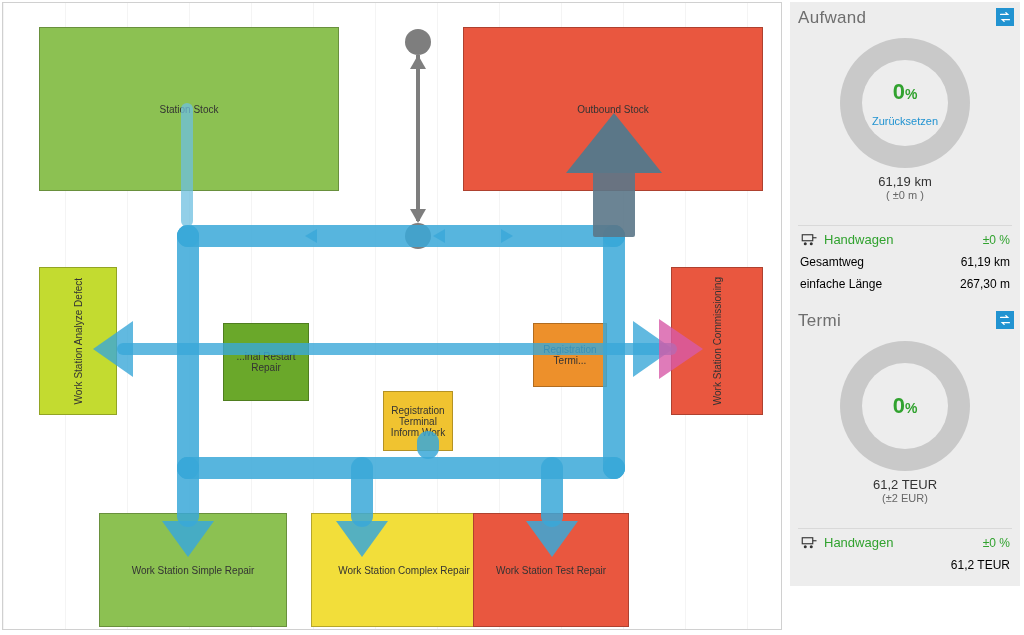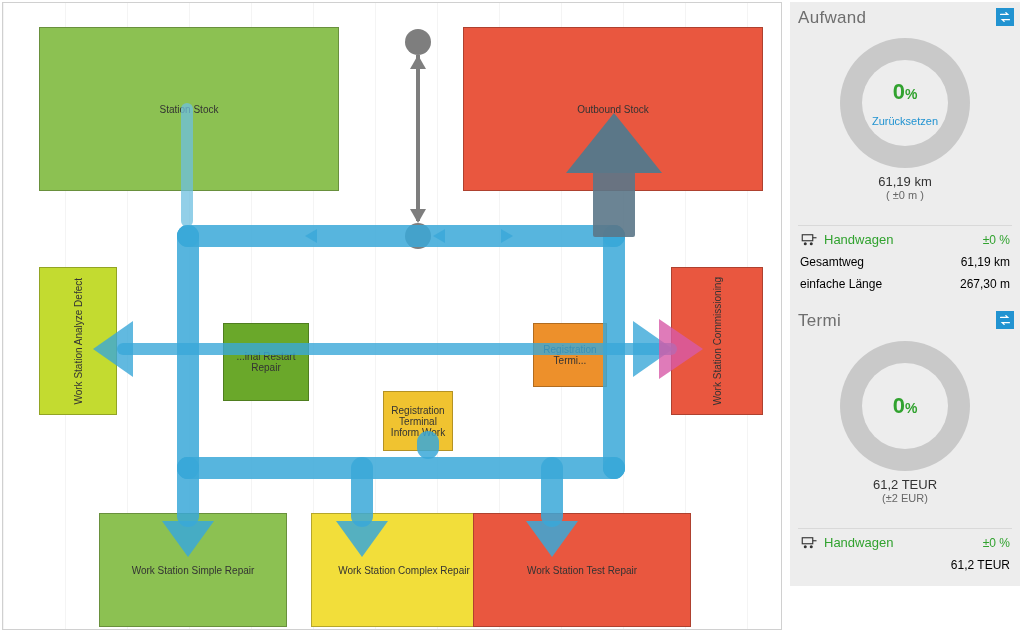--- a/index.html
+++ b/index.html
@@ -89,21 +89,21 @@
     </div>
 
     <div class="zone" style="left:96px; top:510px; width:188px; height:114px; background:#8cc152;">
       <span>Work Station Simple Repair</span>
     </div>
 
     <div class="zone" style="left:284px; top:510px; width:186px; height:114px; background:#f2de3a;margin-left:24px;">
       <span>Work Station Complex Repair</span>
     </div>
 
-    <div class="zone" style="left:470px; top:510px; width:218px; height:114px; background:#e9573f;">
+    <div class="zone" style="left:470px; top:510px; width:156px; height:114px; background:#e9573f;">
       <span>Work Station Test Repair</span>
     </div>
 
     <div class="gdot" style="left:402px; top:26px;"></div>
     <div class="gline" style="left:413px; top:52px; height:166px;"></div>
     <div class="gah-up" style="left:407px; top:52px;"></div>
     <div class="gah-dn" style="left:407px; top:206px;"></div>
     <div class="gdot" style="left:402px; top:220px;"></div>
 
     <div class="flow-h" style="left:174px; top:222px; width:448px;"></div>

